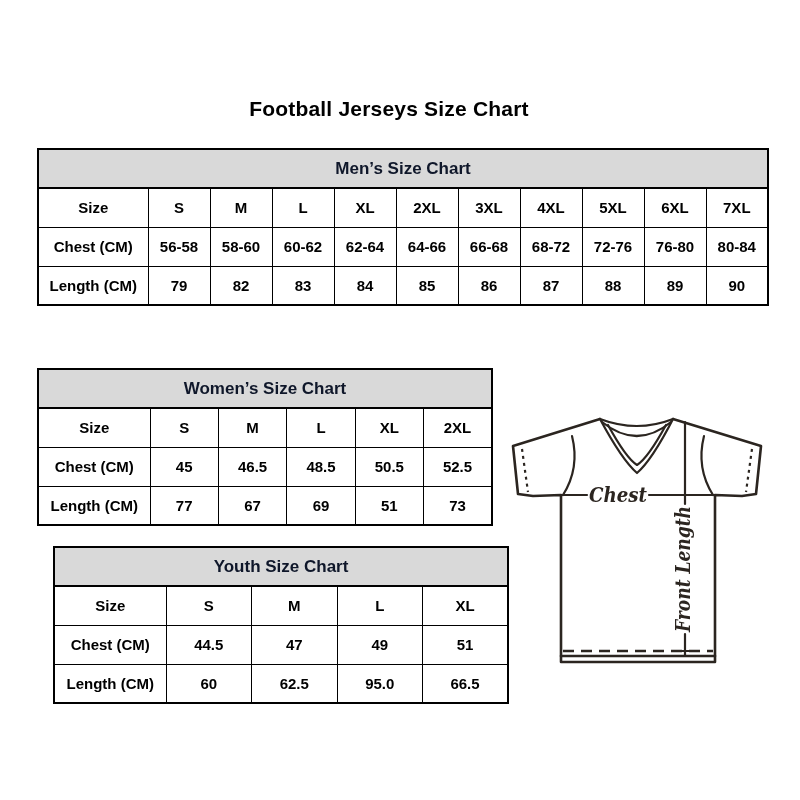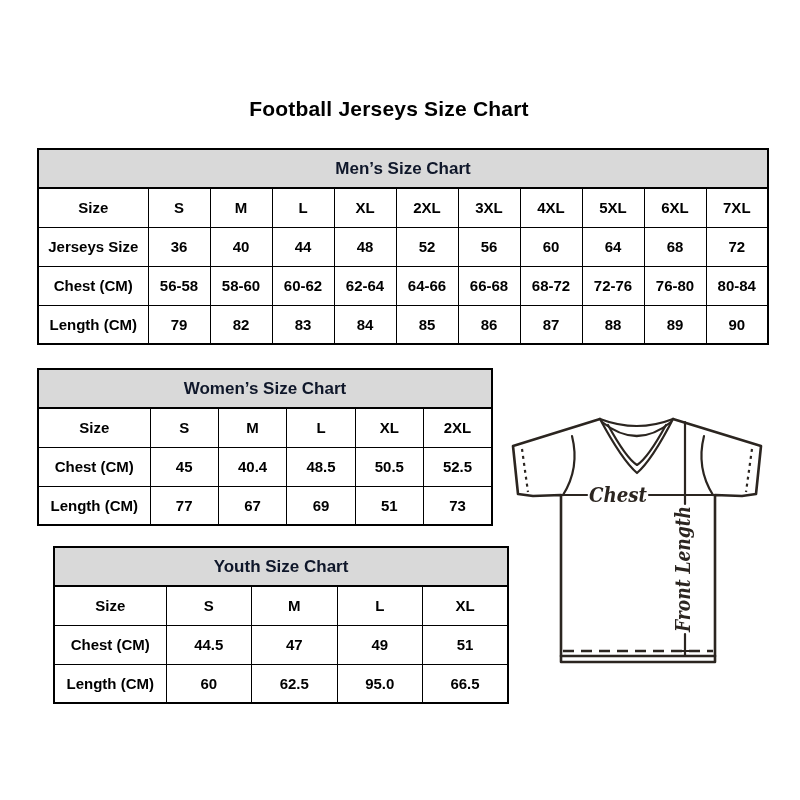--- a/index.html
+++ b/index.html
@@ -68,33 +68,20 @@
           <td>L</td>
           <td>XL</td>
           <td>2XL</td>
           <td>3XL</td>
           <td>4XL</td>
           <td>5XL</td>
           <td>6XL</td>
           <td>7XL</td>
         </tr>
         <tr>
-          <td>Jerseys Size</td>
-          <td>36</td>
-          <td>40</td>
-          <td>44</td>
-          <td>48</td>
-          <td>52</td>
-          <td>56</td>
-          <td>60</td>
-          <td>64</td>
-          <td>68</td>
-          <td>72</td>
-        </tr>
-        <tr>
           <td>Chest (CM)</td>
           <td>56-58</td>
           <td>58-60</td>
           <td>60-62</td>
           <td>62-64</td>
           <td>64-66</td>
           <td>66-68</td>
           <td>68-72</td>
           <td>72-76</td>
           <td>76-80</td>
@@ -131,21 +118,21 @@
           <td>Size</td>
           <td>S</td>
           <td>M</td>
           <td>L</td>
           <td>XL</td>
           <td>2XL</td>
         </tr>
         <tr>
           <td>Chest (CM)</td>
           <td>45</td>
-          <td>40.4</td>
+          <td>46.5</td>
           <td>48.5</td>
           <td>50.5</td>
           <td>52.5</td>
         </tr>
         <tr>
           <td>Length (CM)</td>
           <td>77</td>
           <td>67</td>
           <td>69</td>
           <td>51</td>

